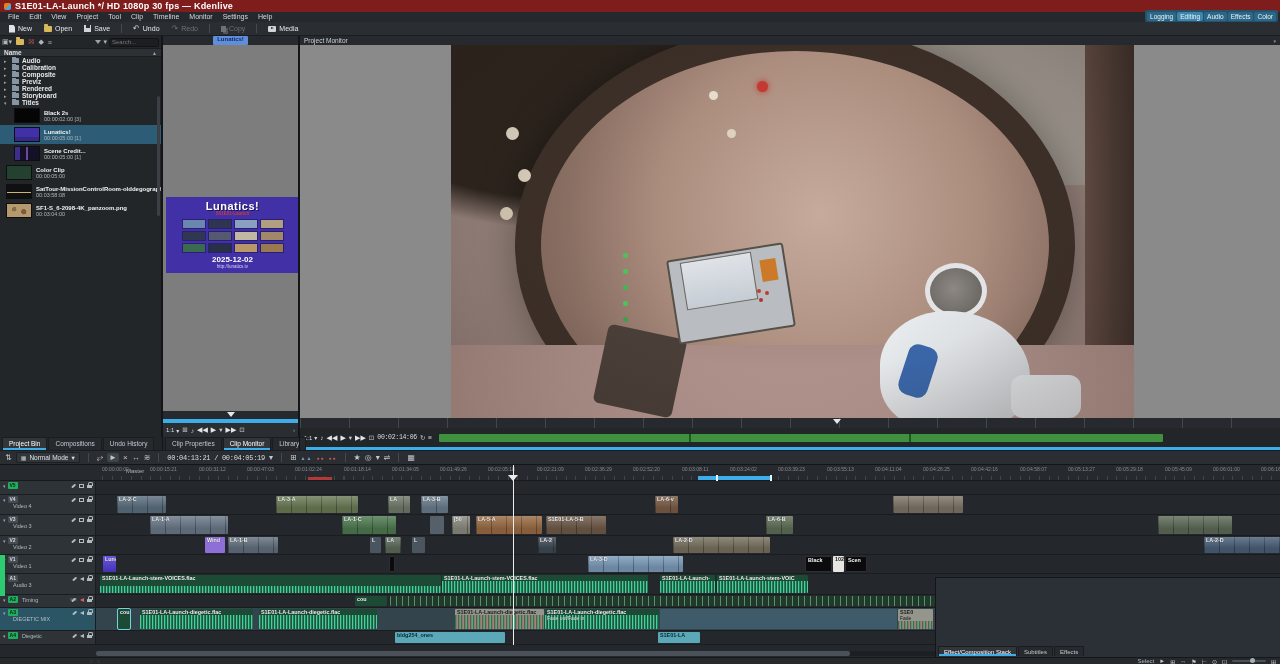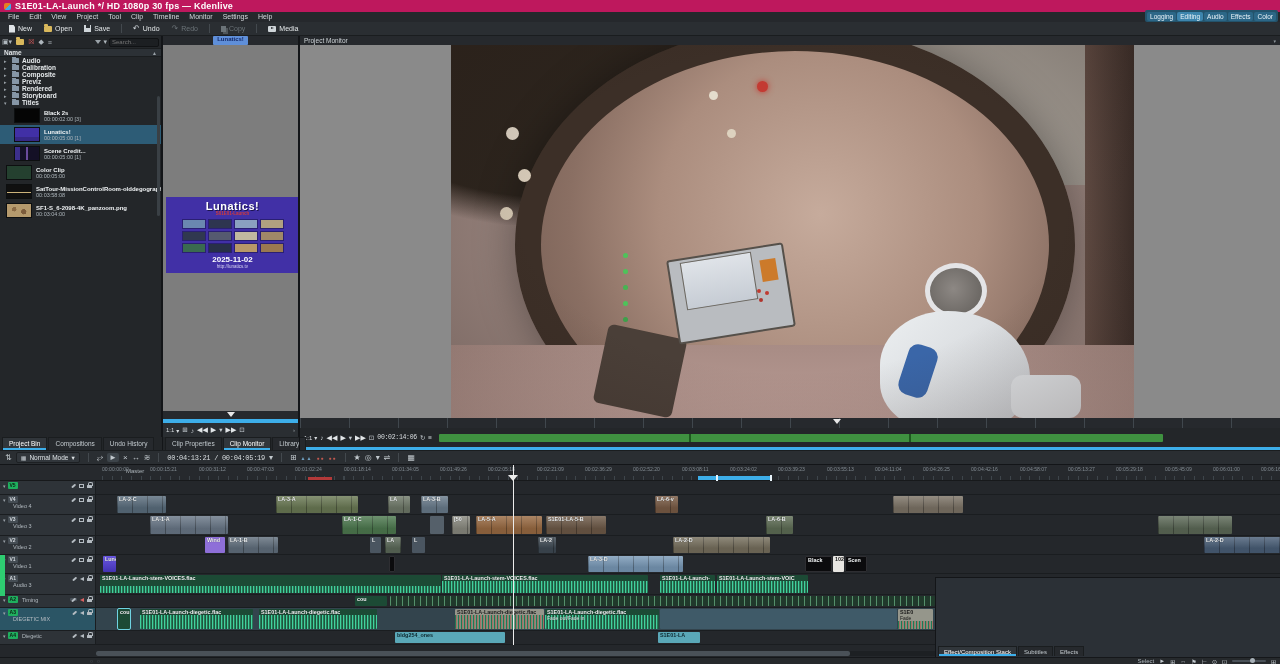--- a/index.html
+++ b/index.html
@@ -2,21 +2,21 @@
 <html><head>
 <meta charset="utf-8">
 <style>
   * { margin:0; padding:0; box-sizing:border-box; }
   html,body { width:1280px; height:664px; overflow:hidden; background:#17191b;
     font-family:"Liberation Sans","DejaVu Sans",sans-serif; }
   #app { position:relative; width:1280px; height:664px; background:#232629; color:#eff0f1; }
   .abs { position:absolute; }
 
   
-  #titlebar { left:0; top:0; width:1280px; height:12px; background:#be185d; display:flex; align-items:center; }
+  #titlebar { left:0; top:0; width:1280px; height:12px; background:#7f1d1d; display:flex; align-items:center; }
   #app-icon { width:7px; height:7px; margin:0 4px 0 4px; border-radius:2px;
     background:linear-gradient(135deg,#e67e22 50%,#3daee9 50%); }
   #title-text { font-size:9px; font-weight:bold; color:#fcfcfc; letter-spacing:.2px; }
   #menubar { left:0; top:12px; width:1280px; height:10px; background:#25282c; display:flex; align-items:center; padding-left:3px; }
   .menu-item { font-size:7px; color:#d4d9dd; padding:0 5px; line-height:10px; }
   #workspaces { right:2px; top:10px; height:12px; display:flex; gap:1px; align-items:center;
     background:#24536b; border-radius:2px; padding:1px 2px; }
   .ws-btn { font-size:6.5px; color:#e8f2f8; padding:1px 3px; border-radius:2px; background:#2c6787; }
   .ws-btn.active { background:#3d85ad; }
   #toolbar { left:0; top:22px; width:1280px; height:14px; background:#2a2e32; display:flex; align-items:center; gap:2px; padding-left:4px; border-bottom:1px solid #1a1d1f; }
@@ -372,21 +372,21 @@
             <div style="background: rgb(176, 160, 128);"></div>
             <div style="background: rgb(48, 56, 80);"></div>
             <div style="background: rgb(85, 90, 112);"></div>
             <div style="background: rgb(192, 184, 160);"></div>
             <div style="background: rgb(160, 136, 104);"></div>
             <div style="background: rgb(58, 106, 80);"></div>
             <div style="background: rgb(40, 48, 72);"></div>
             <div style="background: rgb(184, 152, 104);"></div>
             <div style="background: rgb(154, 120, 80);"></div>
           </div>
-        <div id="card-date">2025-11-02</div>
+        <div id="card-date">2025-12-02</div>
         <div id="card-url">http://lunatics.tv</div>
       </div>
     </div>
     <div class="mon-seek">
       <div class="seek-tri" style="left:64px"></div>
     </div>
     <div class="zone-bar"></div>
     <div class="mon-toolbar">
       <span class="mt-zoom">
           <span>1:1</span>

